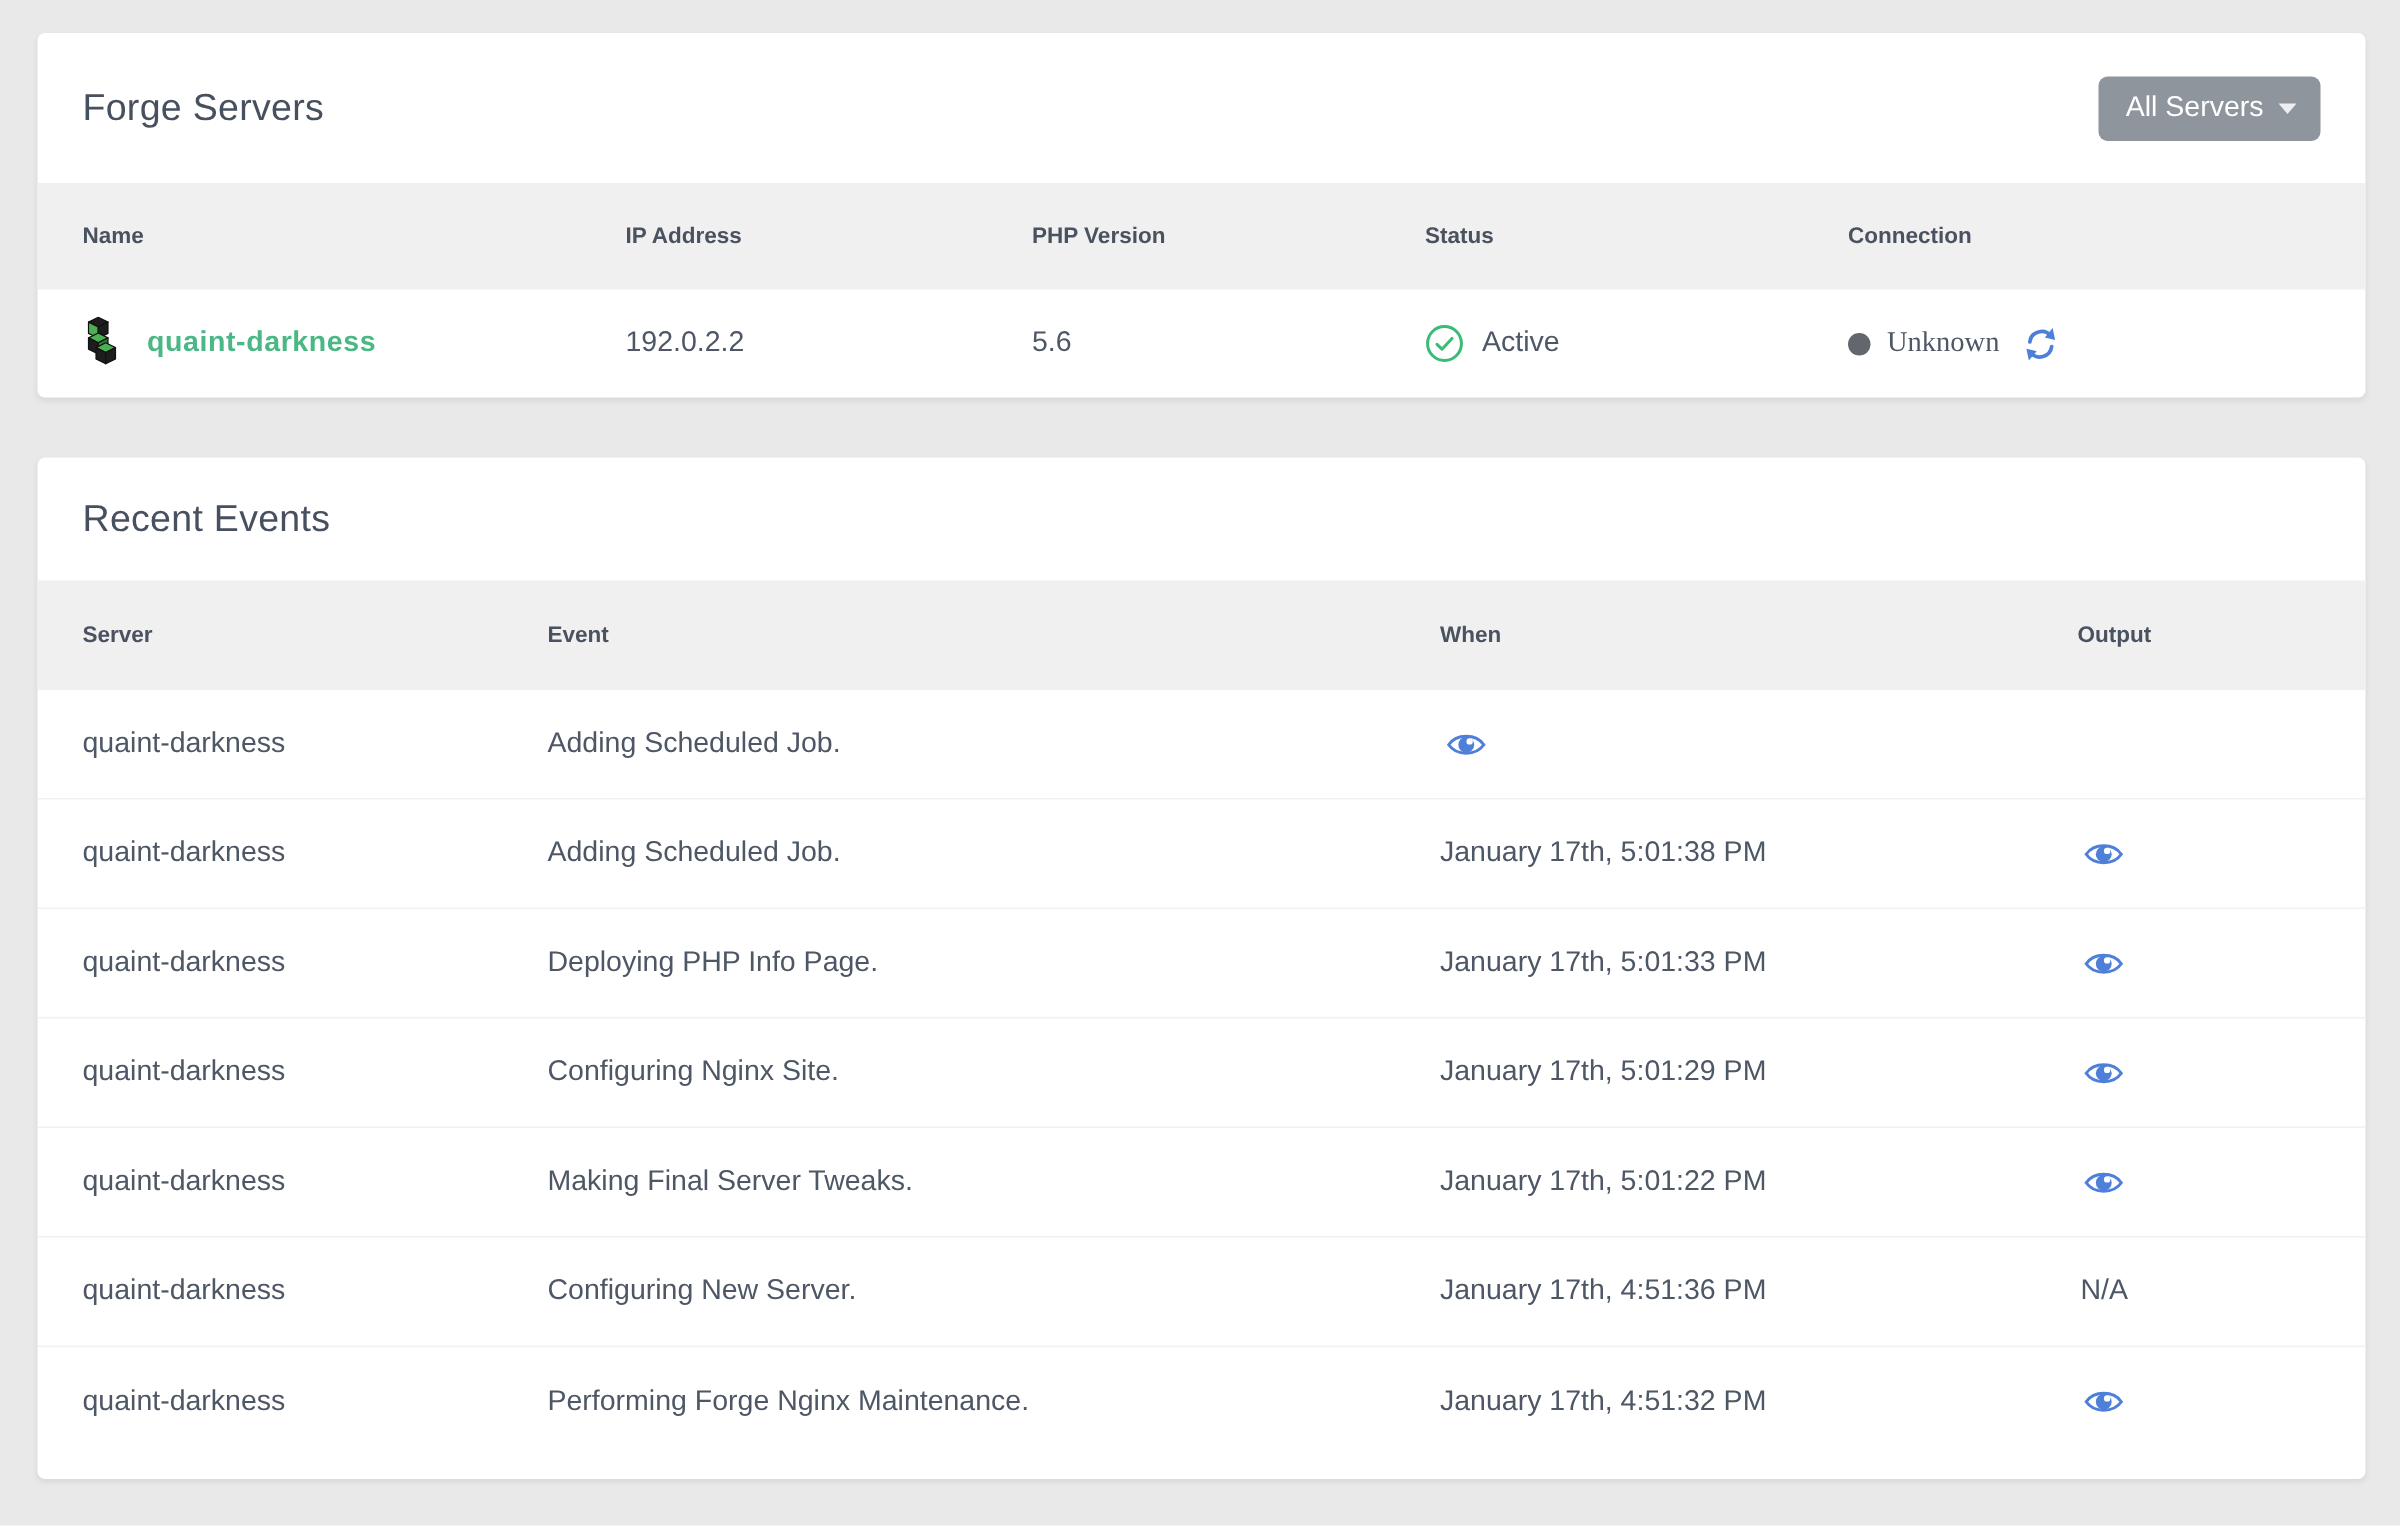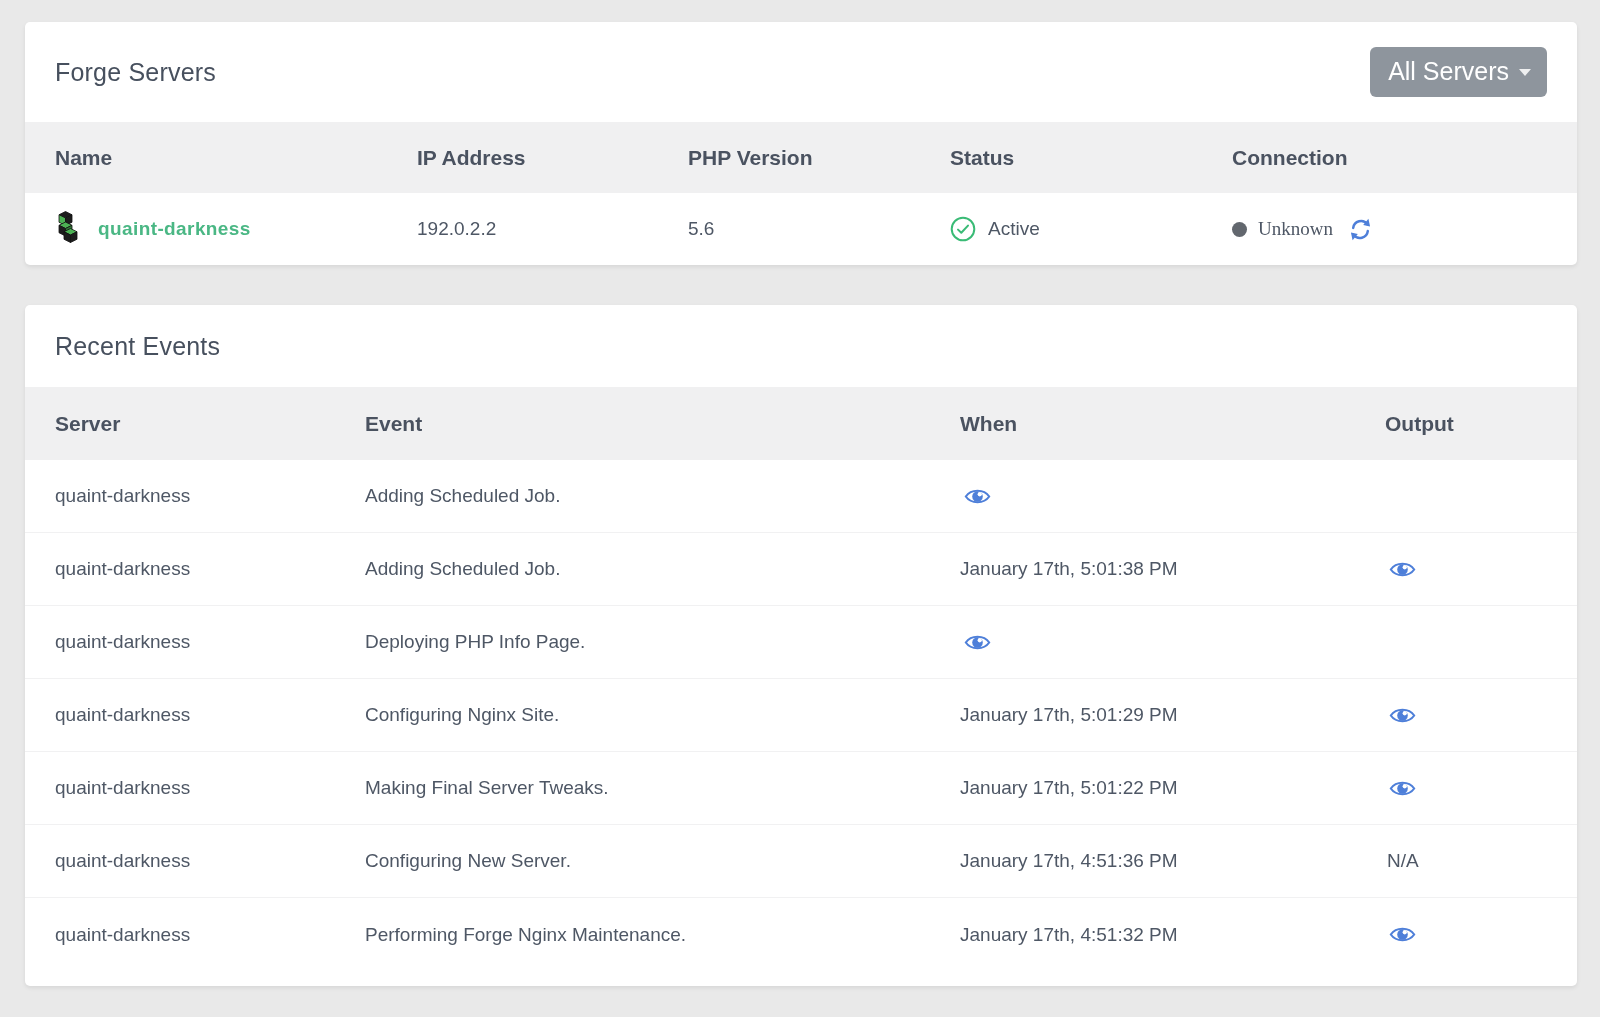--- a/index.html
+++ b/index.html
@@ -35,42 +35,42 @@
     color: #47505e;
     letter-spacing: 0.2px;
   }
 
   .filter-btn {
     background: #8e959d;
     color: #ffffff;
     border: none;
     border-radius: 6px;
     font-family: "Liberation Sans", sans-serif;
-    font-size: 25px;
+    font-size: 19px;
     padding: 10px 16px 11px 18px;
     display: flex;
     align-items: center;
     gap: 10px;
     cursor: pointer;
   }
   .caret-down {
     width: 0; height: 0;
     border-left: 6px solid transparent;
     border-right: 6px solid transparent;
     border-top: 7px solid rgba(255,255,255,0.85);
     display: inline-block;
     margin-top: 2px;
   }
 
   .thead {
     background: #f0f0f1;
     display: flex;
     align-items: center;
     padding: 0 30px;
-    font-size: 21px;
+    font-size: 15px;
     font-weight: 700;
     color: #4a5260;
   }
   .card-servers .thead { height: 71px; }
   .card-events .thead { height: 73px; }
 
   .trow {
     display: flex;
     align-items: center;
     padding: 0 30px;
@@ -234,20 +234,21 @@
           </svg>
         </span>
       </button>
 
     </div>
   </div>
 
   <div class="trow">
     <div class="col-server">quaint-darkness</div>
     <div class="col-event">Deploying PHP Info Page.</div>
+    <div class="col-when">January 17th, 5:01:33 PM</div>
     <div class="col-output">
       <button class="eye-btn">
         <span style="line-height:0">
           <svg width="27" height="21" viewBox="0 0 24 18">
             <path d="M1.6 9 C6.2 2.3 17.8 2.3 22.4 9 C17.8 15.7 6.2 15.7 1.6 9 Z" fill="none" stroke="#4e7fd9" stroke-width="1.8"></path>
             <circle cx="12" cy="9" r="4.7" fill="#4e7fd9"></circle>
             <circle cx="14" cy="7" r="1.9" fill="#ffffff"></circle>
           </svg>
         </span>
       </button>

